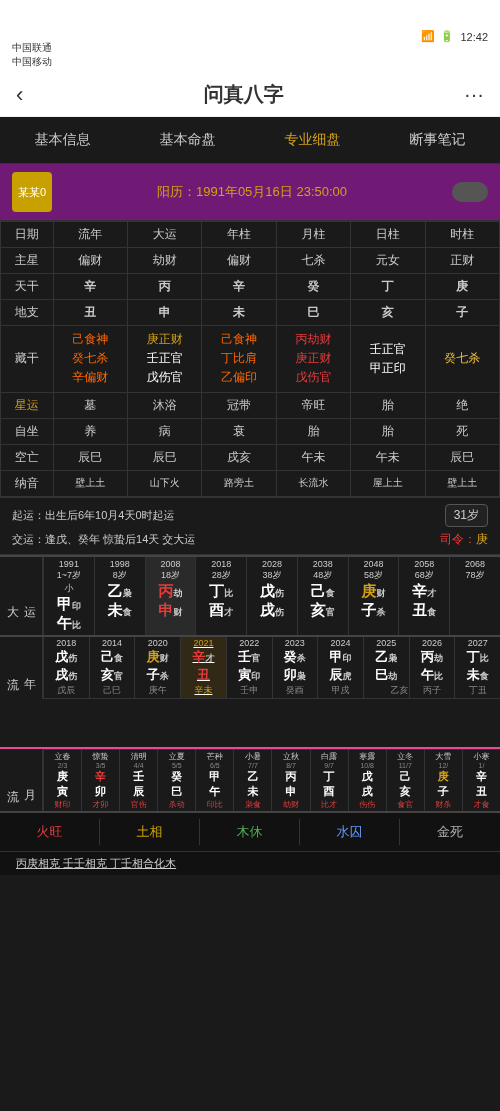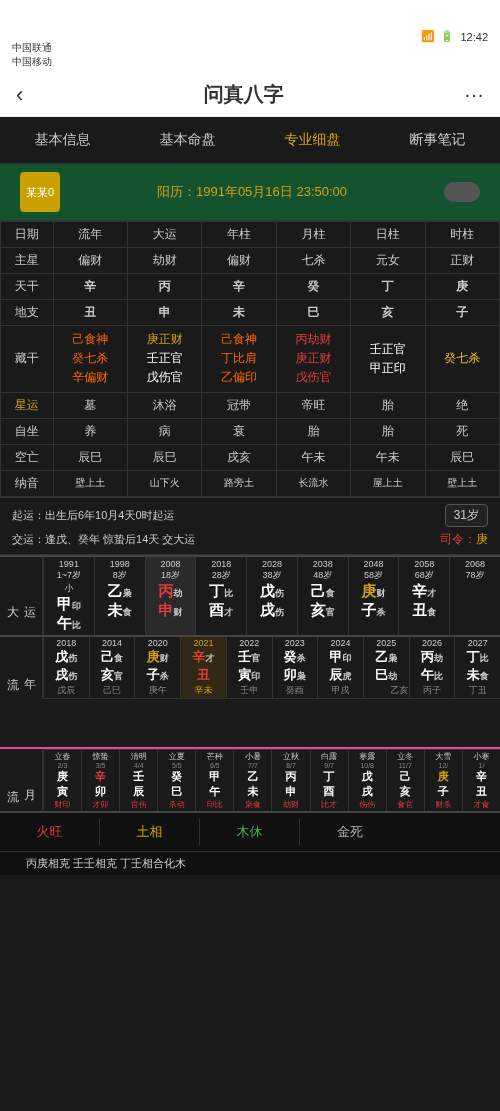--- a/index.html
+++ b/index.html
@@ -47,24 +47,24 @@
     }
     .tab {
       color: #ccc;
       font-size: 14px;
       padding: 4px 8px;
     }
     .tab.active { color: #d4a017; }
 
     
     .info-bar {
-      background: #14532d;
+      background: #701a75;
       display: flex;
       align-items: center;
-      padding: 8px 20px;
+      padding: 8px 12px;
       border-bottom: 1px solid #333;
       gap: 8px;
     }
     .avatar {
       width: 40px; height: 40px;
       background: #c8a000;
       border-radius: 4px;
       display: flex; align-items: center; justify-content: center;
       font-size: 11px; color: #fff; text-align: center;
     }
@@ -217,24 +217,25 @@
       font-size: 13px;
       color: #e63c3c;
       padding: 4px 0;
       border-right: 1px solid #333;
     }
     .bottom-tab:last-child { border-right: none; }
 
     
     .wu-xing-row {
       background: #111;
-      padding: 4px 26px;
+      padding: 4px 16px;
       font-size: 11px;
       color: #ccc;
       border-top: 1px solid #333;
+      text-decoration: underline;
     }
   </style>
 </head>
 <body>
 
 <div class="status-bar">
   <div class="status-left">
     <span>中国联通</span>
     <span>中国移动</span>
   </div>
@@ -488,21 +489,21 @@
           <div class="ln-char white">己<span class="ln-small">食</span></div>
           <div class="ln-char white">亥<span class="ln-small">官</span></div>
           <div class="ln-small" style="color:#888;">己巳</div>
         </div>
         <div class="ln-col">
           <div class="ln-year">2020</div>
           <div class="ln-char gold">庚<span class="ln-small">财</span></div>
           <div class="ln-char white">子<span class="ln-small">杀</span></div>
           <div class="ln-small" style="color:#888;">庚午</div>
         </div>
-        <div class="ln-col active" style="background:rgba(180,120,0,0.15);">
+        <div class="ln-col active" style="background:rgba(180,120,0,0.15);text-decoration:underline;">
           <div class="ln-year" style="color:#d4a017;">2021</div>
           <div class="ln-char red">辛<span class="ln-small">才</span></div>
           <div class="ln-char red">丑</div>
           <div class="ln-small" style="color:#d4a017;">辛未</div>
         </div>
         <div class="ln-col">
           <div class="ln-year">2022</div>
           <div class="ln-char white">壬<span class="ln-small">官</span></div>
           <div class="ln-char white">寅<span class="ln-small">印</span></div>
           <div class="ln-small" style="color:#888;">壬申</div>
@@ -643,20 +644,23 @@
 <div class="bottom-tabs">
   <div class="bottom-tab" style="color:#e63c3c;">
     <span>火旺</span>
   </div>
   <div class="bottom-tab" style="color:#c8a000;">
     <span>土相</span>
   </div>
   <div class="bottom-tab" style="color:#4caf50;">
     <span>木休</span>
   </div>
+  <div class="bottom-tab" style="color:#6699ff;">
+    <span>水囚</span>
+  </div>
   <div class="bottom-tab" style="color:#aaa;">
     <span>金死</span>
   </div>
 </div>
 
 <div class="wu-xing-row">
   <span>丙庚相克 壬壬相克 丁壬相合化木</span>
 </div>
 
 </body></html>

